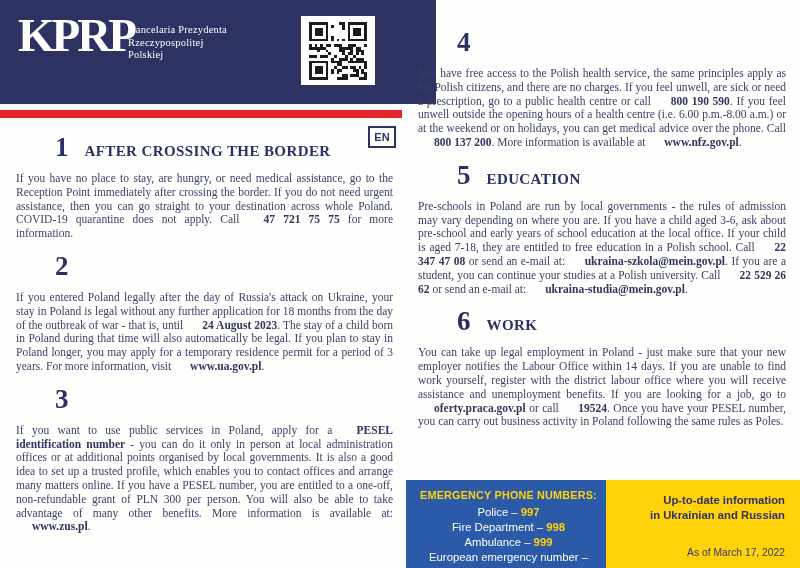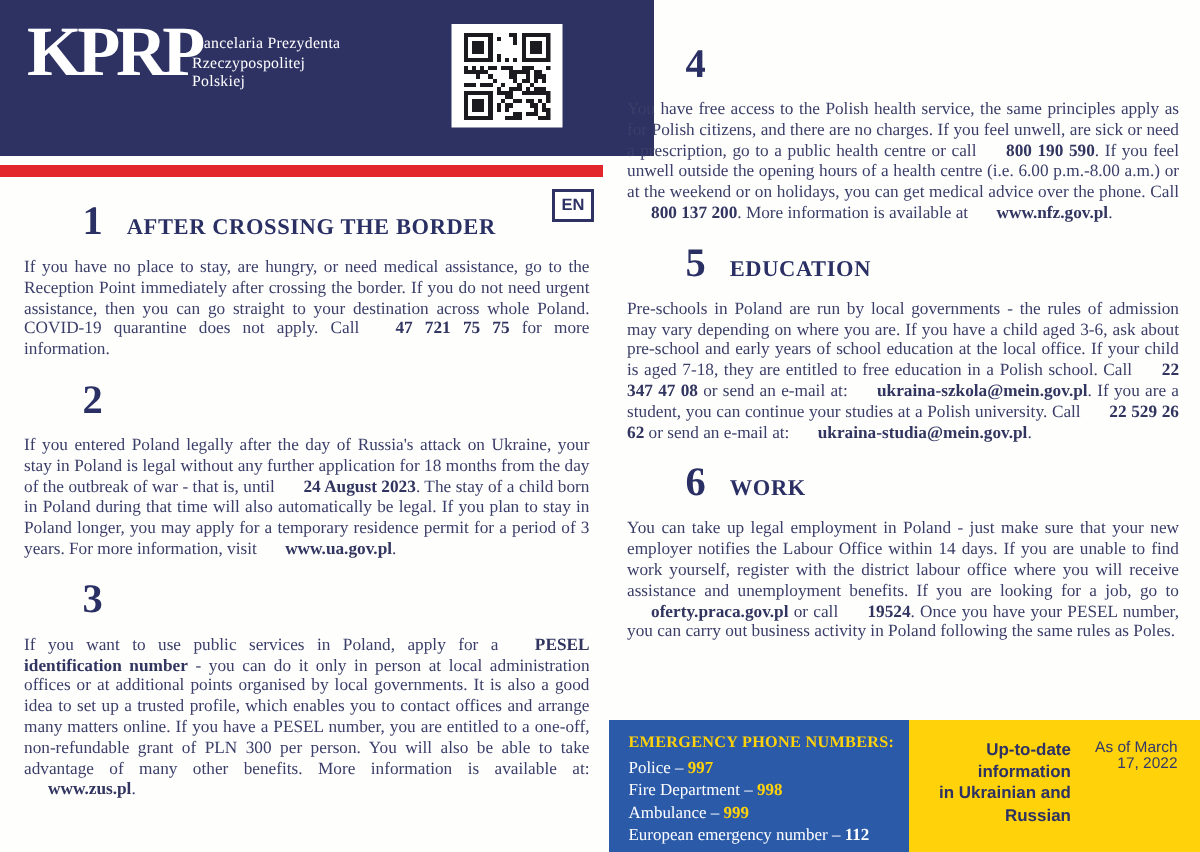--- a/index.html
+++ b/index.html
@@ -48,31 +48,31 @@
   }
   .sec-num{font-size:27px;font-weight:bold;line-height:28px;}
   .sec-title{font-size:15px;font-weight:bold;letter-spacing:0.4px;margin-left:16px;}
   .sec-body{
     margin:0;font-size:11.5px;line-height:13.8px;text-align:justify;color:var(--body-ink);
   }
   .sec-body b{color:#31355f;padding-left:16px;}
   
   .emergency-box{
     position:absolute;left:406px;top:480px;width:200px;height:88px;background:var(--box-blue);
-    font-family:Liberation Serif, serif;padding:9px 8px 6px 13px;color:#fff;
+    font-family:Liberation Sans, sans-serif;padding:9px 8px 6px 13px;color:#fff;text-align:center;
   }
   .emergency-title{color:var(--accent-yellow);font-size:10.8px;font-weight:bold;letter-spacing:0.2px;margin-bottom:4px;}
   .emergency-item{font-size:11.3px;line-height:15px;color:#fff;}
   .emergency-item .num-yellow{color:var(--accent-yellow);font-weight:bold;}
   .emergency-item .num-white{color:#fff;font-weight:bold;}
   
   .info-box{
     position:absolute;left:606px;top:480px;width:194px;height:88px;background:var(--accent-yellow);
     font-family:"Liberation Sans",sans-serif;color:var(--navy);
-    padding:13px 15px 10px 10px;display:flex;flex-direction:row;justify-content:space-between;
+    padding:13px 15px 10px 10px;display:flex;flex-direction:column;justify-content:space-between;
   }
   .info-lines{text-align:right;font-size:11.3px;line-height:14.5px;font-weight:bold;}
   .info-lines b{font-weight:bold;}
   .info-lines .line{font-weight:600;}
   .as-of{text-align:right;font-size:10.3px;font-weight:normal;color:#33386a;}
 </style>
 </head>
 <body>
 
 <div class="page">

